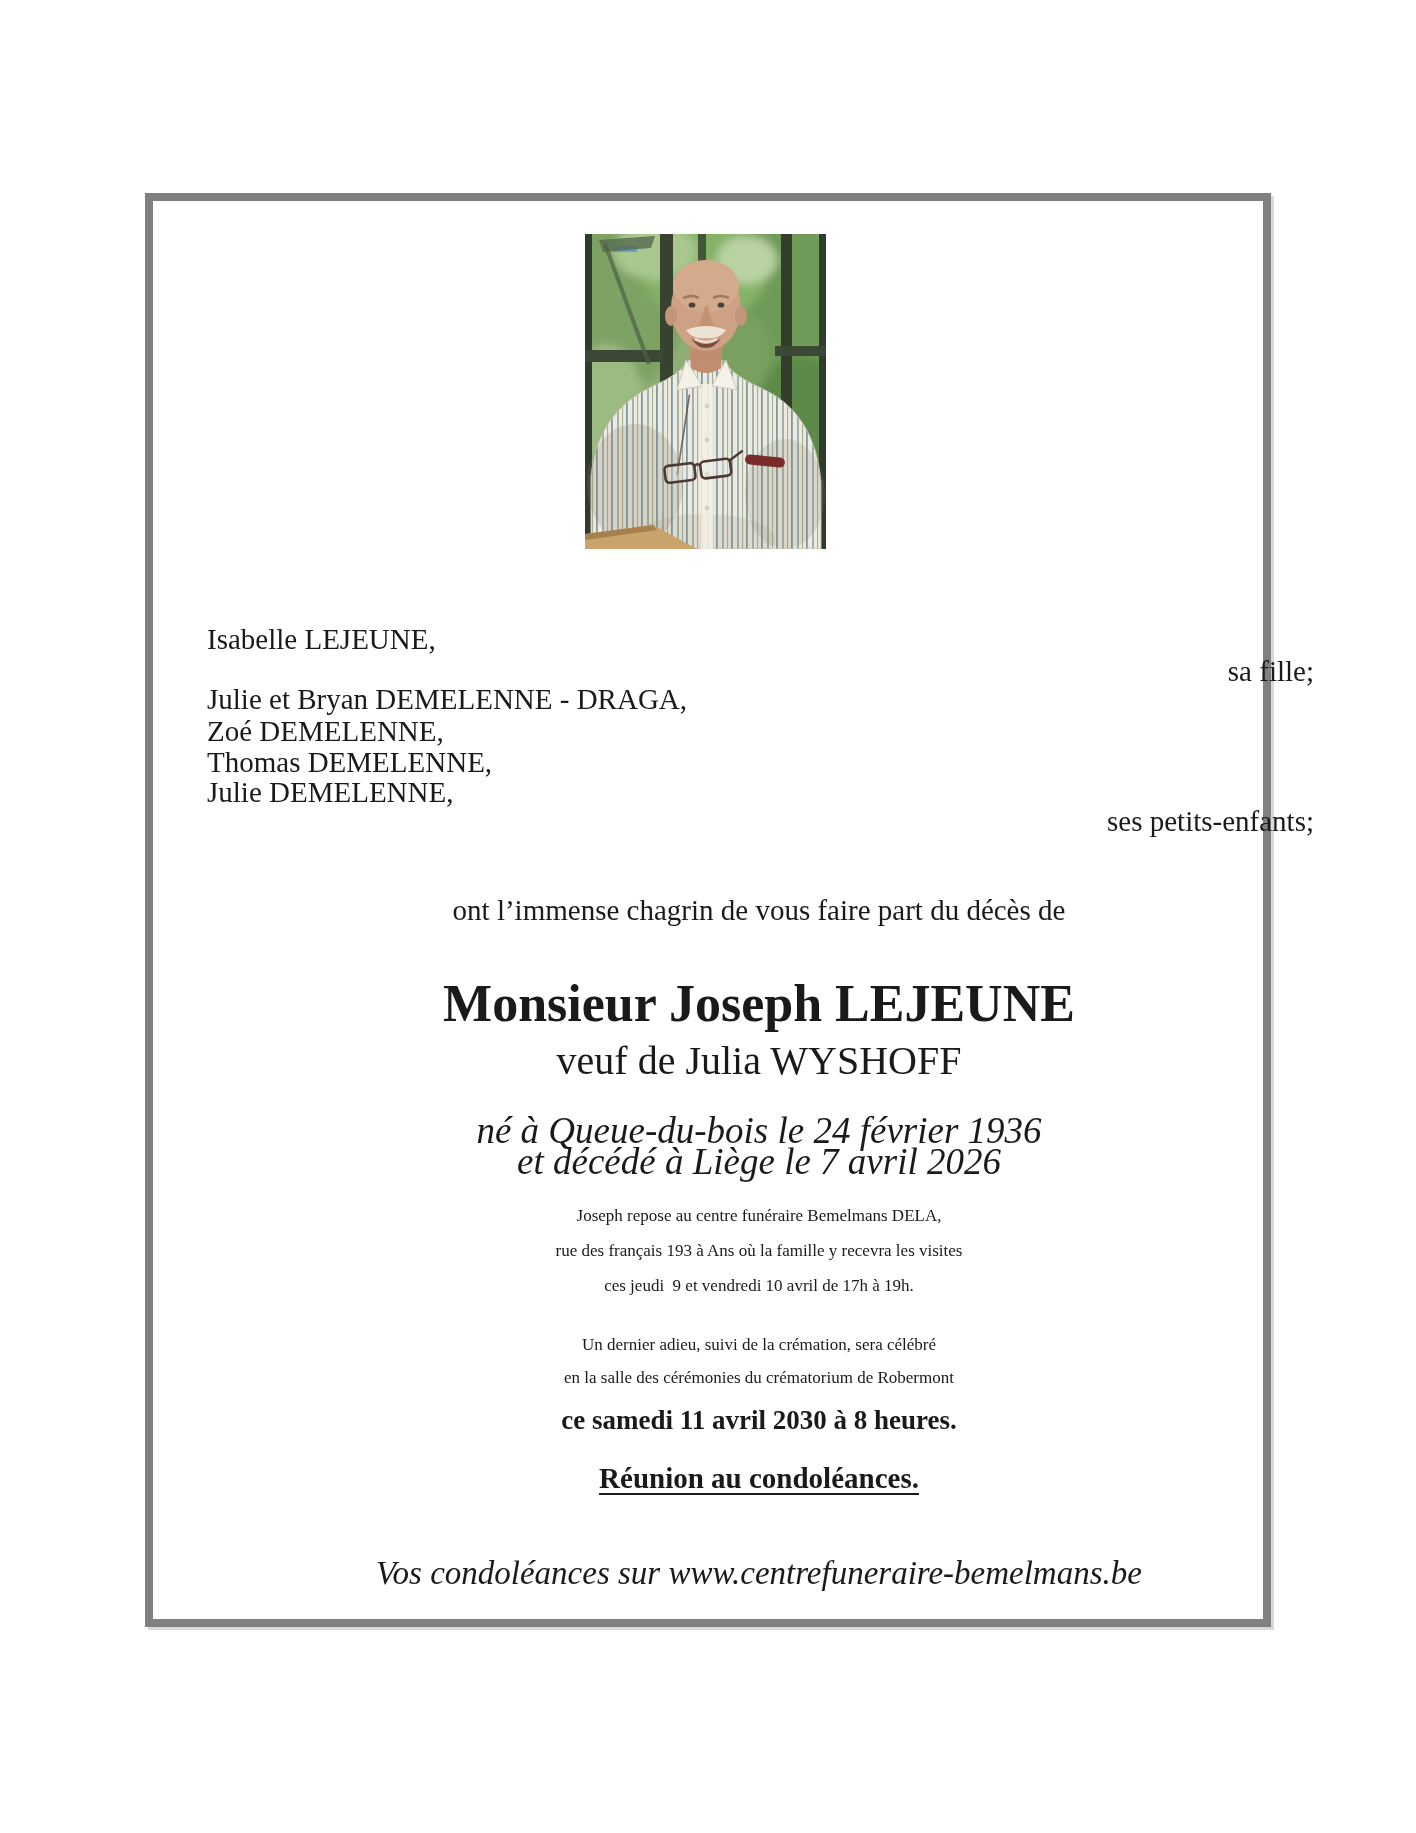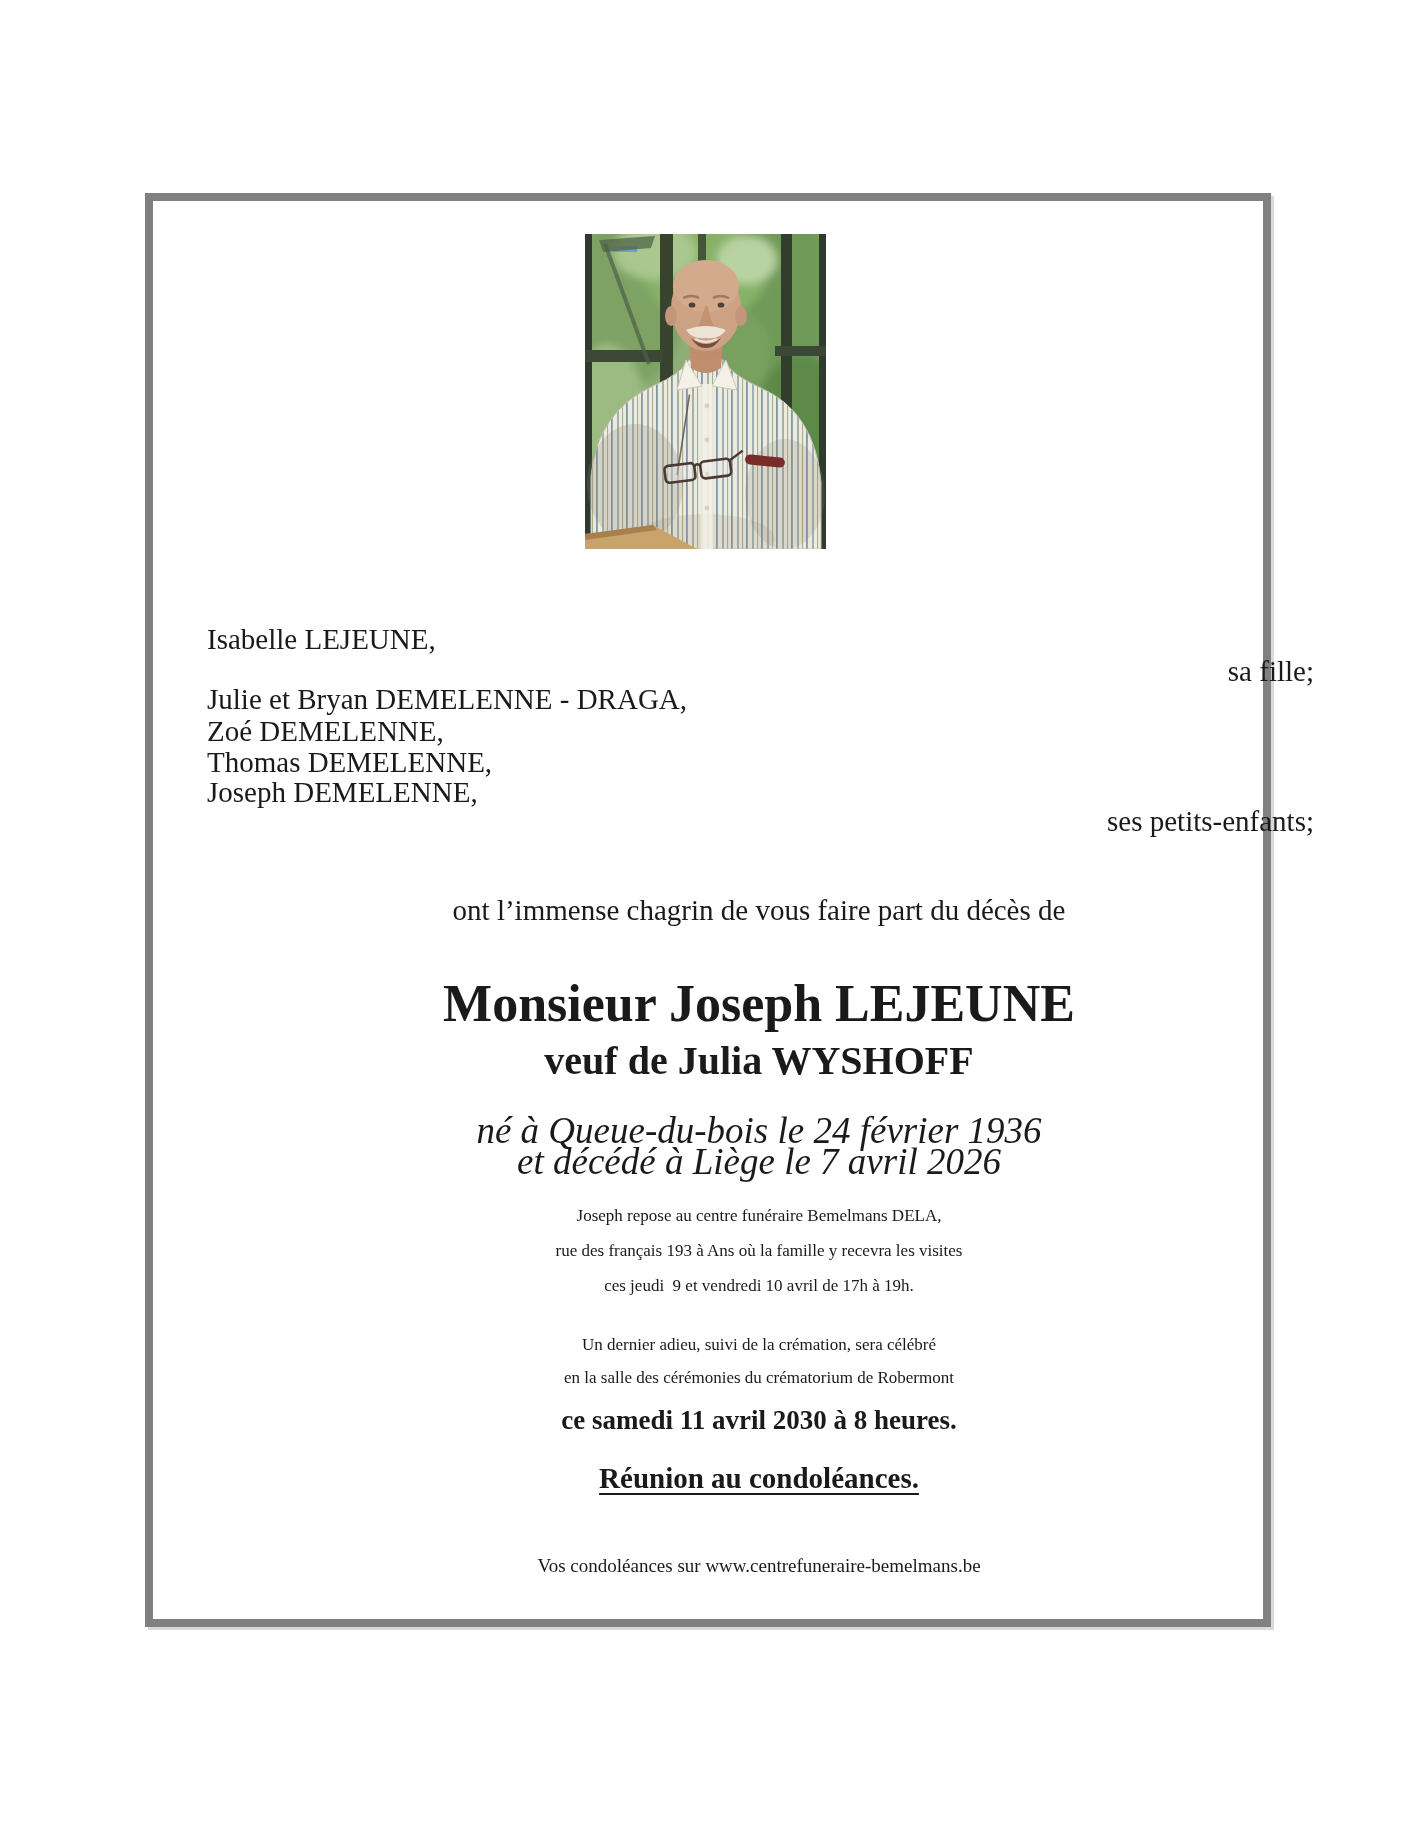--- a/index.html
+++ b/index.html
@@ -28,26 +28,26 @@
     box-sizing:border-box;
     line-height:1.08;
     white-space:nowrap;
   }
   .al { text-align:left;  padding-left:54px; }
   .ar { text-align:right; padding-right:51px; }
   .ac { text-align:center; }
   .names   { font-size:29px; }
   .intro   { font-size:29px; }
   .title   { font-size:52px; font-weight:bold; }
-  .subtitle{ font-size:40px; font-weight:bold; }
+  .subtitle{ font-size:40px; font-weight:normal; }
   .ital    { font-size:37px; font-style:italic; }
   .body    { font-size:17px; }
   .bodyb   { font-size:27px; font-weight:bold; }
   .reunion { font-size:29px; font-weight:bold; text-decoration:underline; text-underline-offset:5px; }
-  .condo   { font-size:19px; }
+  .condo   { font-size:33px;font-style:italic; }
   .prewrap { white-space:pre; }
 </style>
 </head>
 <body>
 
 <div class="frame"></div>
 
 <div class="photo">
   <svg width="241" height="315" viewBox="0 0 241 315" xmlns="http://www.w3.org/2000/svg">
     <defs>
@@ -143,21 +143,21 @@
       <polygon points="0,300 68,291 72,296 0,306" fill="#a97f4e"></polygon>
     </g>
   </svg>
 </div>
 
 <div class="line names al" style="top:624px">Isabelle LEJEUNE,</div>
 <div class="line names ar" style="top:656px">sa fille;</div>
 <div class="line names al" style="top:684px">Julie et Bryan DEMELENNE - DRAGA,</div>
 <div class="line names al" style="top:716px">Zoé DEMELENNE,</div>
 <div class="line names al" style="top:747px">Thomas DEMELENNE,</div>
-<div class="line names al" style="top:777px">Joseph DEMELENNE,</div>
+<div class="line names al" style="top:777px">Julie DEMELENNE,</div>
 <div class="line names ar" style="top:806px">ses petits-enfants;</div>
 
 <div class="line intro    ac" style="top:895px">ont l’immense chagrin de vous faire part du décès de</div>
 <div class="line title    ac" style="top:976px">Monsieur Joseph LEJEUNE</div>
 <div class="line subtitle ac" style="top:1039px">veuf de Julia WYSHOFF</div>
 <div class="line ital     ac" style="top:1111px">né à Queue-du-bois le 24 février 1936</div>
 <div class="line ital     ac" style="top:1142px">et décédé à Liège le 7 avril 2026</div>
 
 <div class="line body ac" style="top:1207px">Joseph repose au centre funéraire Bemelmans DELA,</div>
 <div class="line body ac" style="top:1242px">rue des français 193 à Ans où la famille y recevra les visites</div>

